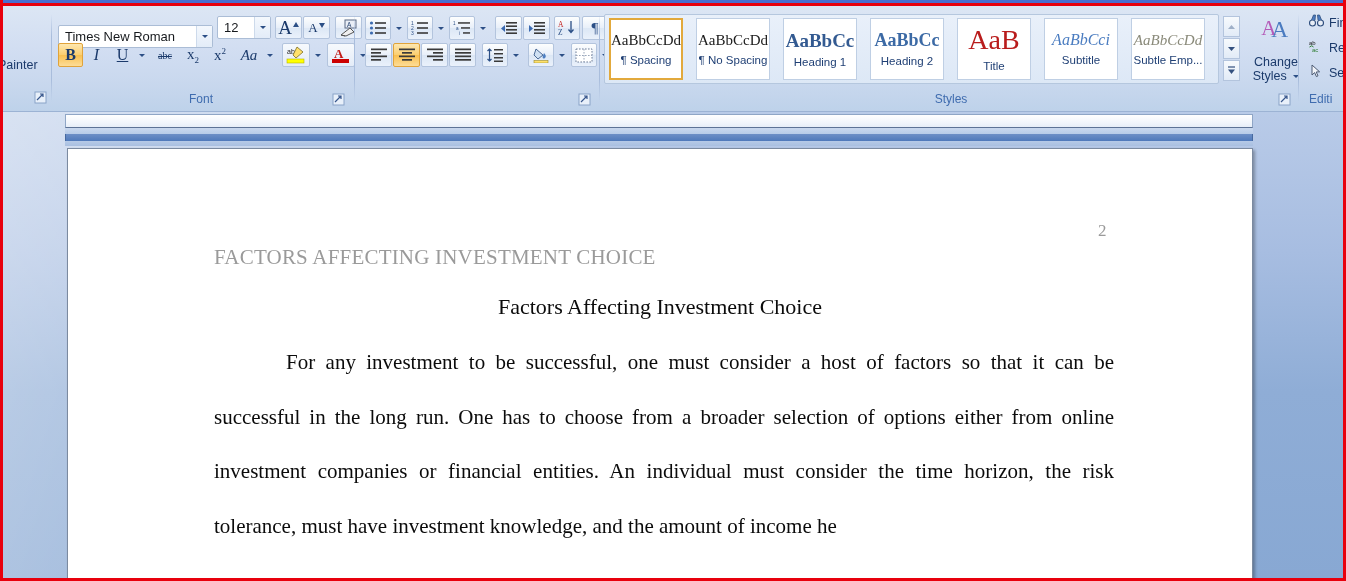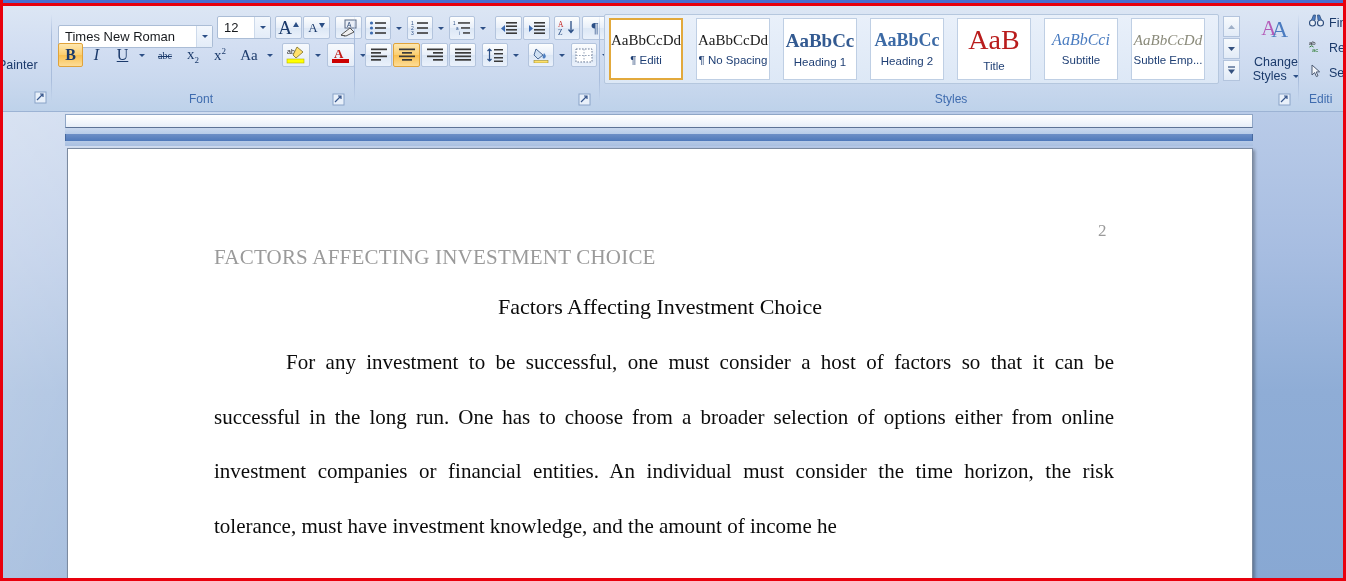--- a/index.html
+++ b/index.html
@@ -304,21 +304,21 @@
             </div>
           <div class="btn" style="left:100px; top:33px; width:28px; height:24px;">
             <span class="g-strike">abc</span>
           </div>
           <div class="btn" style="left:129px; top:33px; width:26px; height:24px;">
             <span class="g-sub"><span>x</span><sub>2</sub></span>
           </div>
           <div class="btn" style="left:156px; top:33px; width:26px; height:24px;">
             <span class="g-sup"><span>x</span><sup>2</sup></span>
           </div>
-          <div class="btn" style="left:184px; top:33px; width:28px; height:24px;">
+          <div class="btn" style="left:184px; top:33px; width:28px; height:24px;font-style:italic;">
             <span class="g-aa">Aa</span>
           </div>
           <div class="btn" style="left:212px; top:33px; width:13px; height:24px;">
               <i class="caret sm"></i>
             </div>
 
           <div class="btn boxed" style="left:231px; top:33px; width:28px; height:24px; background:linear-gradient(to bottom,#f6f9fd,#e4ecf8);">
             <svg width="22" height="20" viewBox="0 0 22 20">
               <text x="2" y="9" font-size="7" fill="#1a1a1a" font-family="Liberation Sans, sans-serif">ab</text>
               <path d="M12 2 L18 7 L11 13 L8 10 Z" fill="#ffe16a" stroke="#7a6a22" stroke-width="0.8"></path>
@@ -492,21 +492,21 @@
         </div>
         <div class="group-sep" style="right:-3px;"></div>
       </div>
 
       <div class="group" id="grp-styles" style="left:600px; width:696px;">
         <div class="group-body">
           <div class="gallery-frame" style="left:1px; width:615px;"></div>
           <div id="style-tiles">
               <div class="style-tile selected" style="left: 6px;">
                 <div class="style-sample" style="font-size: 15px; color: rgb(26, 26, 26); font-weight: normal; font-style: normal;">AaBbCcDd</div>
-                <div class="style-name" style="color: rgb(31, 63, 116);">¶ Editi</div>
+                <div class="style-name" style="color: rgb(31, 63, 116);">¶ Spacing</div>
               </div>
               <div class="style-tile" style="left: 93px;">
                 <div class="style-sample" style="font-size: 15px; color: rgb(26, 26, 26); font-weight: normal; font-style: normal;">AaBbCcDd</div>
                 <div class="style-name" style="color: rgb(31, 63, 116);">¶ No Spacing</div>
               </div>
               <div class="style-tile" style="left: 180px;">
                 <div class="style-sample" style="font-size: 19px; color: rgb(51, 90, 145); font-weight: bold; font-style: normal;">AaBbCc</div>
                 <div class="style-name" style="color: rgb(31, 63, 116);">Heading 1</div>
               </div>
               <div class="style-tile" style="left: 267px;">

